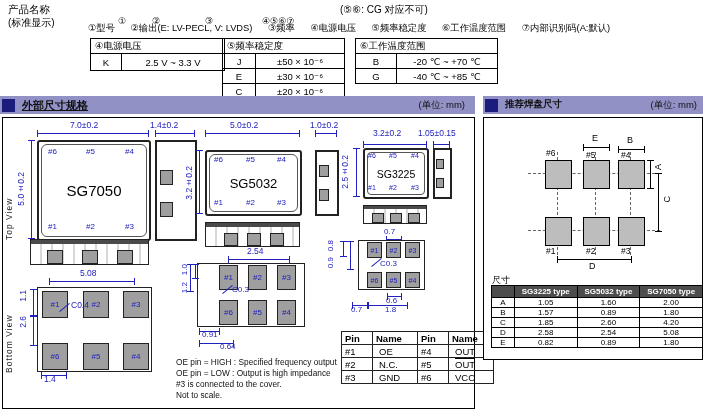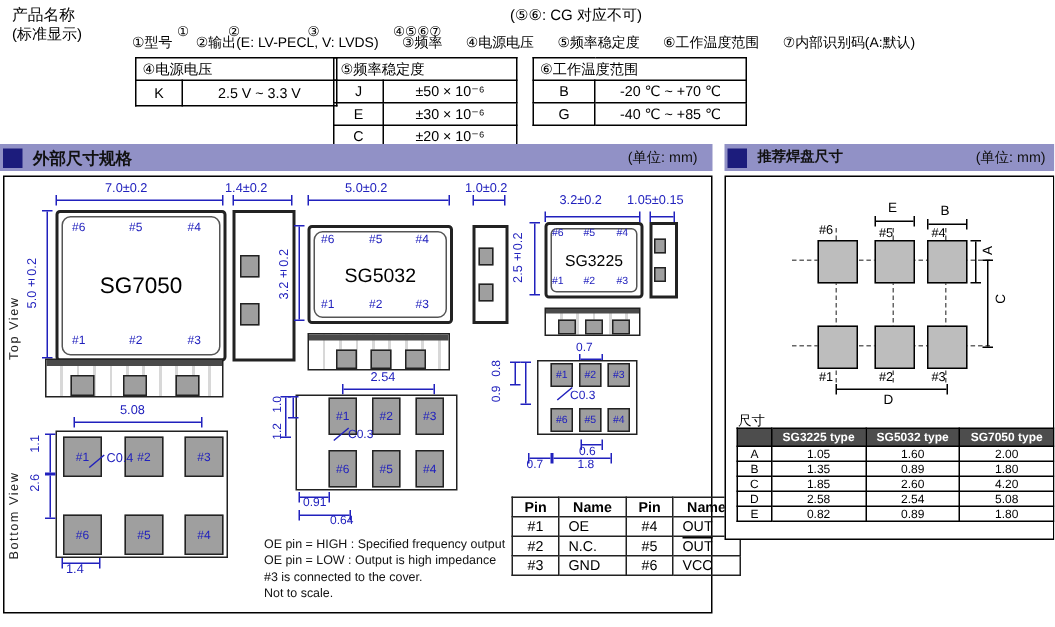--- a/index.html
+++ b/index.html
@@ -50,21 +50,21 @@
   .blk{position:absolute;color:#000;font-size:8.5px;white-space:nowrap;}
   .bdim{position:absolute;color:#000;font-size:9px;white-space:nowrap;}
   .hdim.k{border-color:#000;} .hdim.k::after{border-color:#000;}
   .vdim.k{border-color:#000;} .vdim.k::after{border-color:#000;}
   
   .size-table{position:absolute;border-collapse:collapse;font-size:8px;}
   .size-table th{background:#4d4d4d;color:#fff;border:1px solid #000;font-weight:bold;height:11px;padding:0 2px;}
   .size-table td{border:1px solid #000;text-align:center;height:9px;padding:0 2px;}
   
   .pin-table{position:absolute;border-collapse:collapse;font-size:9.5px;}
-  .pin-table th,.pin-table td{border:1.5px solid #222;height:12px;padding:0 3px;text-align:center;}
+  .pin-table th,.pin-table td{border:1.5px solid #222;height:12px;padding:0 3px;text-align:left;}
   .pin-table td.nm{text-align:left;padding-left:6px;}
   .ovl{text-decoration:overline;}
   
   .code-part{border-bottom:1px solid #000;margin-right:5px;}
   .legend-item{display:inline-block;margin-right:13px;}
   .note-box{position:absolute;border:1px solid #000;font-size:9px;line-height:13px;padding:3px 5px;}
   .oe-note{position:absolute;font-size:8.3px;line-height:10.5px;color:#111;}
   .vtext{position:absolute;writing-mode:vertical-rl;transform:rotate(180deg);
          font-size:8.5px;color:#222;letter-spacing:1px;}
 </style>
@@ -135,21 +135,21 @@
     </tr>
     <tr>
       <td class="c">G</td>
       <td class="c">-40 ℃ ~ +85 ℃</td>
     </tr>
   </tbody>
     </table>
 
   <div class="sec-bar" style="left:0;top:96px;width:475px;">
     <div class="sec-sq" style="left:2px;top:2.5px;"></div>
-    <div class="sec-title" style="left:22px;top:2px;">外部尺寸规格</div>
+    <div class="sec-title" style="left:22px;top:2px;text-decoration:underline;">外部尺寸规格</div>
     <div class="sec-unit" style="right:10px;top:3px;">(单位: mm)</div>
   </div>
   <div class="sec-bar" style="left:483px;top:96px;width:220px;">
     <div class="sec-sq" style="left:2px;top:2.5px;"></div>
     <div class="sec-title" style="left:22px;top:2px;font-size:9.5px;">推荐焊盘尺寸</div>
     <div class="sec-unit" style="right:6px;top:3px;">(单位: mm)</div>
   </div>
 
   <div class="box" style="left:2px;top:117px;width:471px;height:290px;"></div>
 
@@ -383,21 +383,21 @@
       <th style="width:58px;">SG7050 type</th>
     </tr>
     <tr>
       <td>A</td>
       <td>1.05</td>
       <td>1.60</td>
       <td>2.00</td>
     </tr>
     <tr>
       <td>B</td>
-      <td>1.35</td>
+      <td>1.57</td>
       <td>0.89</td>
       <td>1.80</td>
     </tr>
     <tr>
       <td>C</td>
       <td>1.85</td>
       <td>2.60</td>
       <td>4.20</td>
     </tr>
     <tr>

